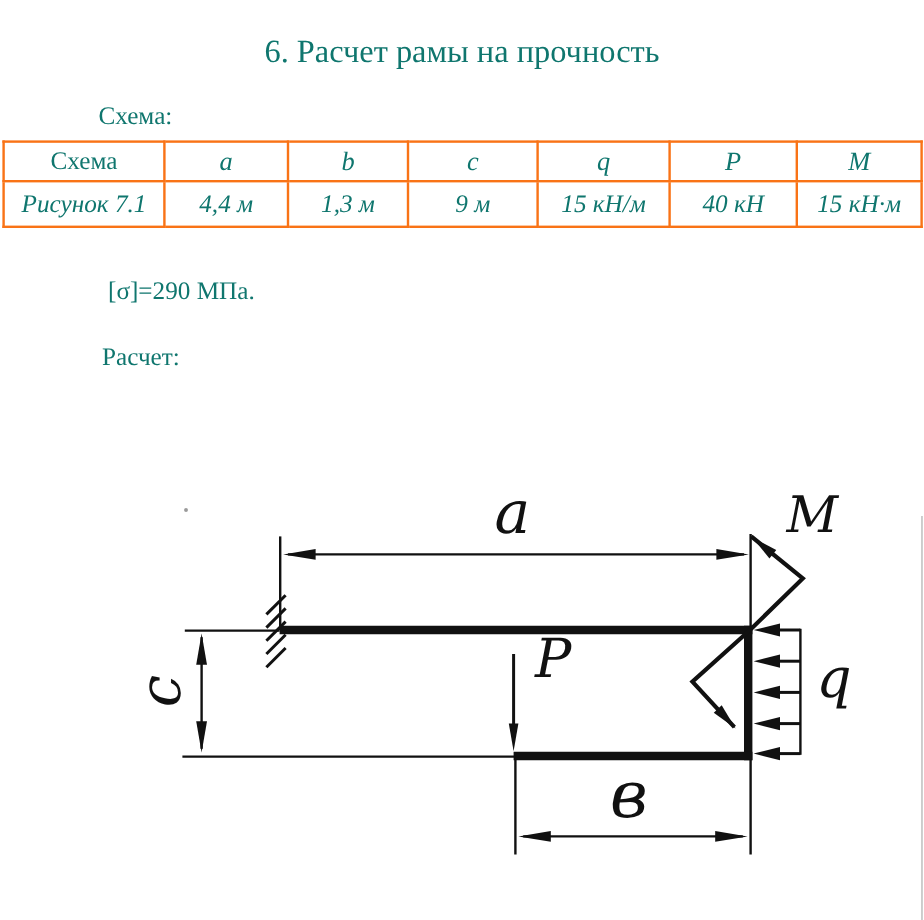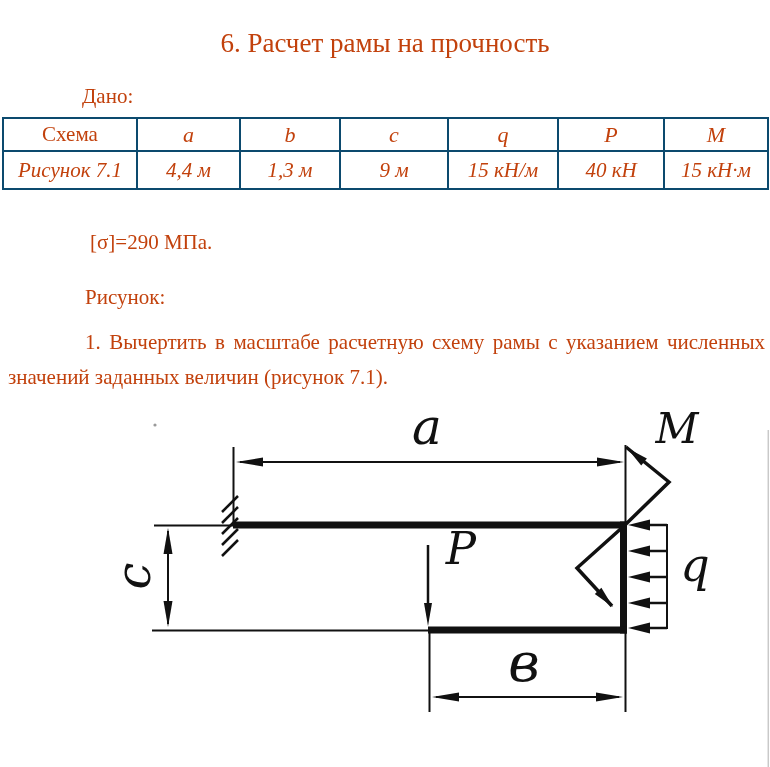--- a/index.html
+++ b/index.html
@@ -1,43 +1,43 @@
 <!DOCTYPE html>
 <html><head>
 <meta charset="utf-8">
 <style>
   html,body{margin:0;padding:0;background:#ffffff;}
   #page{position:relative;width:770px;height:767px;background:#ffffff;overflow:hidden;
-        font-family:"Liberation Serif", serif;color:#c2410c;}
+        font-family:"Liberation Serif", serif;color:#0f766e;}
   .abs{position:absolute;}
   #title{top:28px;left:0;width:770px;text-align:center;font-size:27px;}
   #given{top:84px;left:82px;font-size:21px;}
   #sigma{top:230px;left:90px;font-size:21px;}
   #solution{top:285px;left:85px;font-size:21px;}
   #para{top:325px;left:8px;width:757px;font-size:21px;line-height:35px;}
   #para .l1{text-align:justify;text-align-last:justify;padding-left:77px;}
   #para .l2{text-align:left;}
   table#data-table{position:absolute;top:117px;left:2px;width:765px;
         border-collapse:collapse;table-layout:fixed;font-size:21px;}
-  table#data-table td{border:2px solid #0c4a6e;text-align:center;vertical-align:middle;
+  table#data-table td{border:2px solid #f97316;text-align:center;vertical-align:middle;
         padding:0;}
   table#data-table tr.hdr td{height:31px;}
   table#data-table tr.dat td{height:36px;font-style:italic;}
   table#data-table tr.hdr td.it{font-style:italic;font-size:22px;}
   svg text{font-family:"DejaVu Serif", serif;font-style:italic;fill:#111111;}
   #figure-svg{position:absolute;left:0;top:0;pointer-events:none;}
 </style>
 </head>
 <body>
 
 <div id="page">
 
   <div id="title" class="abs">6. Расчет рамы на прочность</div>
 
-  <div id="given" class="abs">Дано:</div>
+  <div id="given" class="abs">Схема:</div>
 
   <table id="data-table">
     <colgroup>
       <col style="width:134px">
         <col style="width:103px">
         <col style="width:100px">
       <col style="width:108px">
         <col style="width:110px">
         <col style="width:106px">
         <col style="width:104px">
@@ -59,26 +59,22 @@
       <td>9 м</td>
       <td>15 кН/м</td>
       <td>40 кН</td>
       <td>15 кН·м</td>
     </tr>
   </tbody>
     </table>
 
   <div id="sigma" class="abs">[σ]=290 МПа.</div>
 
-  <div id="solution" class="abs">Рисунок:</div>
+  <div id="solution" class="abs">Расчет:</div>
 
-  <div id="para" class="abs">
-    <div class="l1">1. Вычертить в масштабе расчетную схему рамы с указанием численных</div>
-    <div class="l2">значений заданных величин (рисунок 7.1).</div>
-  </div>
 
   <svg id="figure-svg" width="770" height="767" viewBox="0 0 770 767">
 
     <line x1="768.3" y1="430" x2="768.3" y2="767" stroke="#c9c9c9" stroke-width="1.5"></line>
     <circle cx="155" cy="425" r="1.6" fill="#9a9a9a"></circle>
 
     <g stroke="#111111" stroke-width="2.5">
       <line x1="222" y1="512" x2="238" y2="496"></line>
       <line x1="222" y1="523" x2="238" y2="507"></line>
       <line x1="222" y1="534" x2="238" y2="518"></line>

